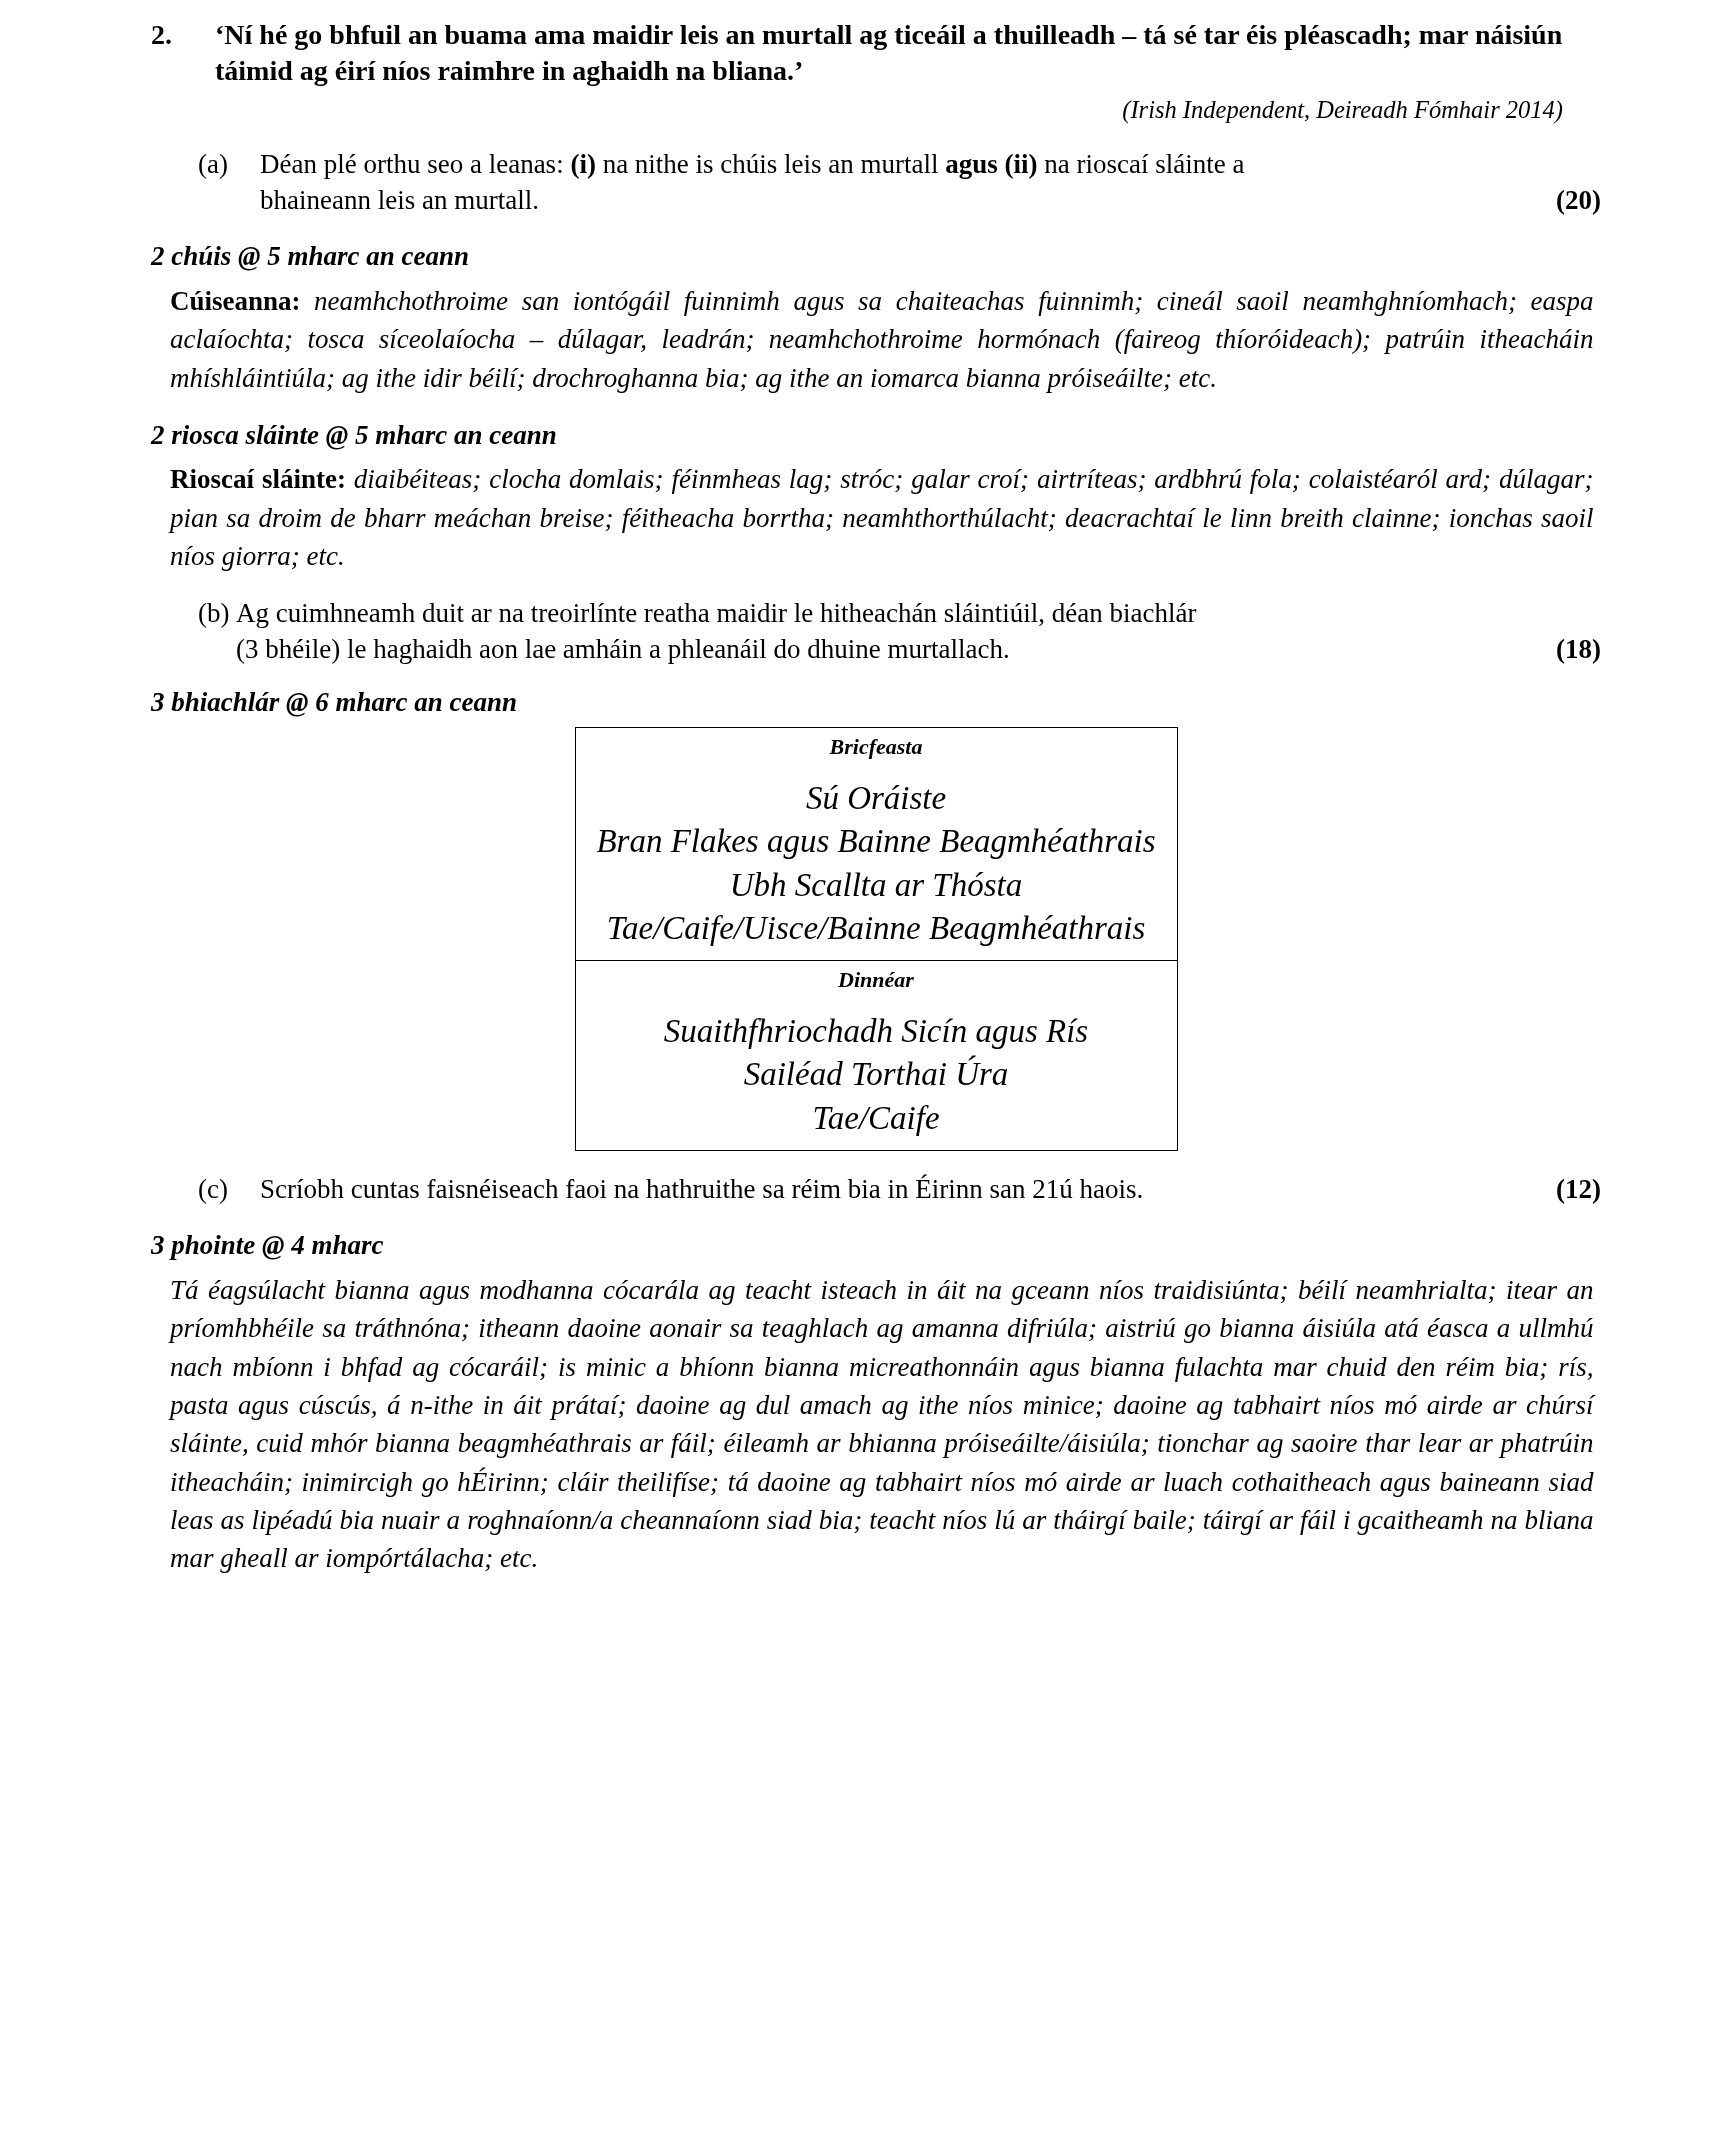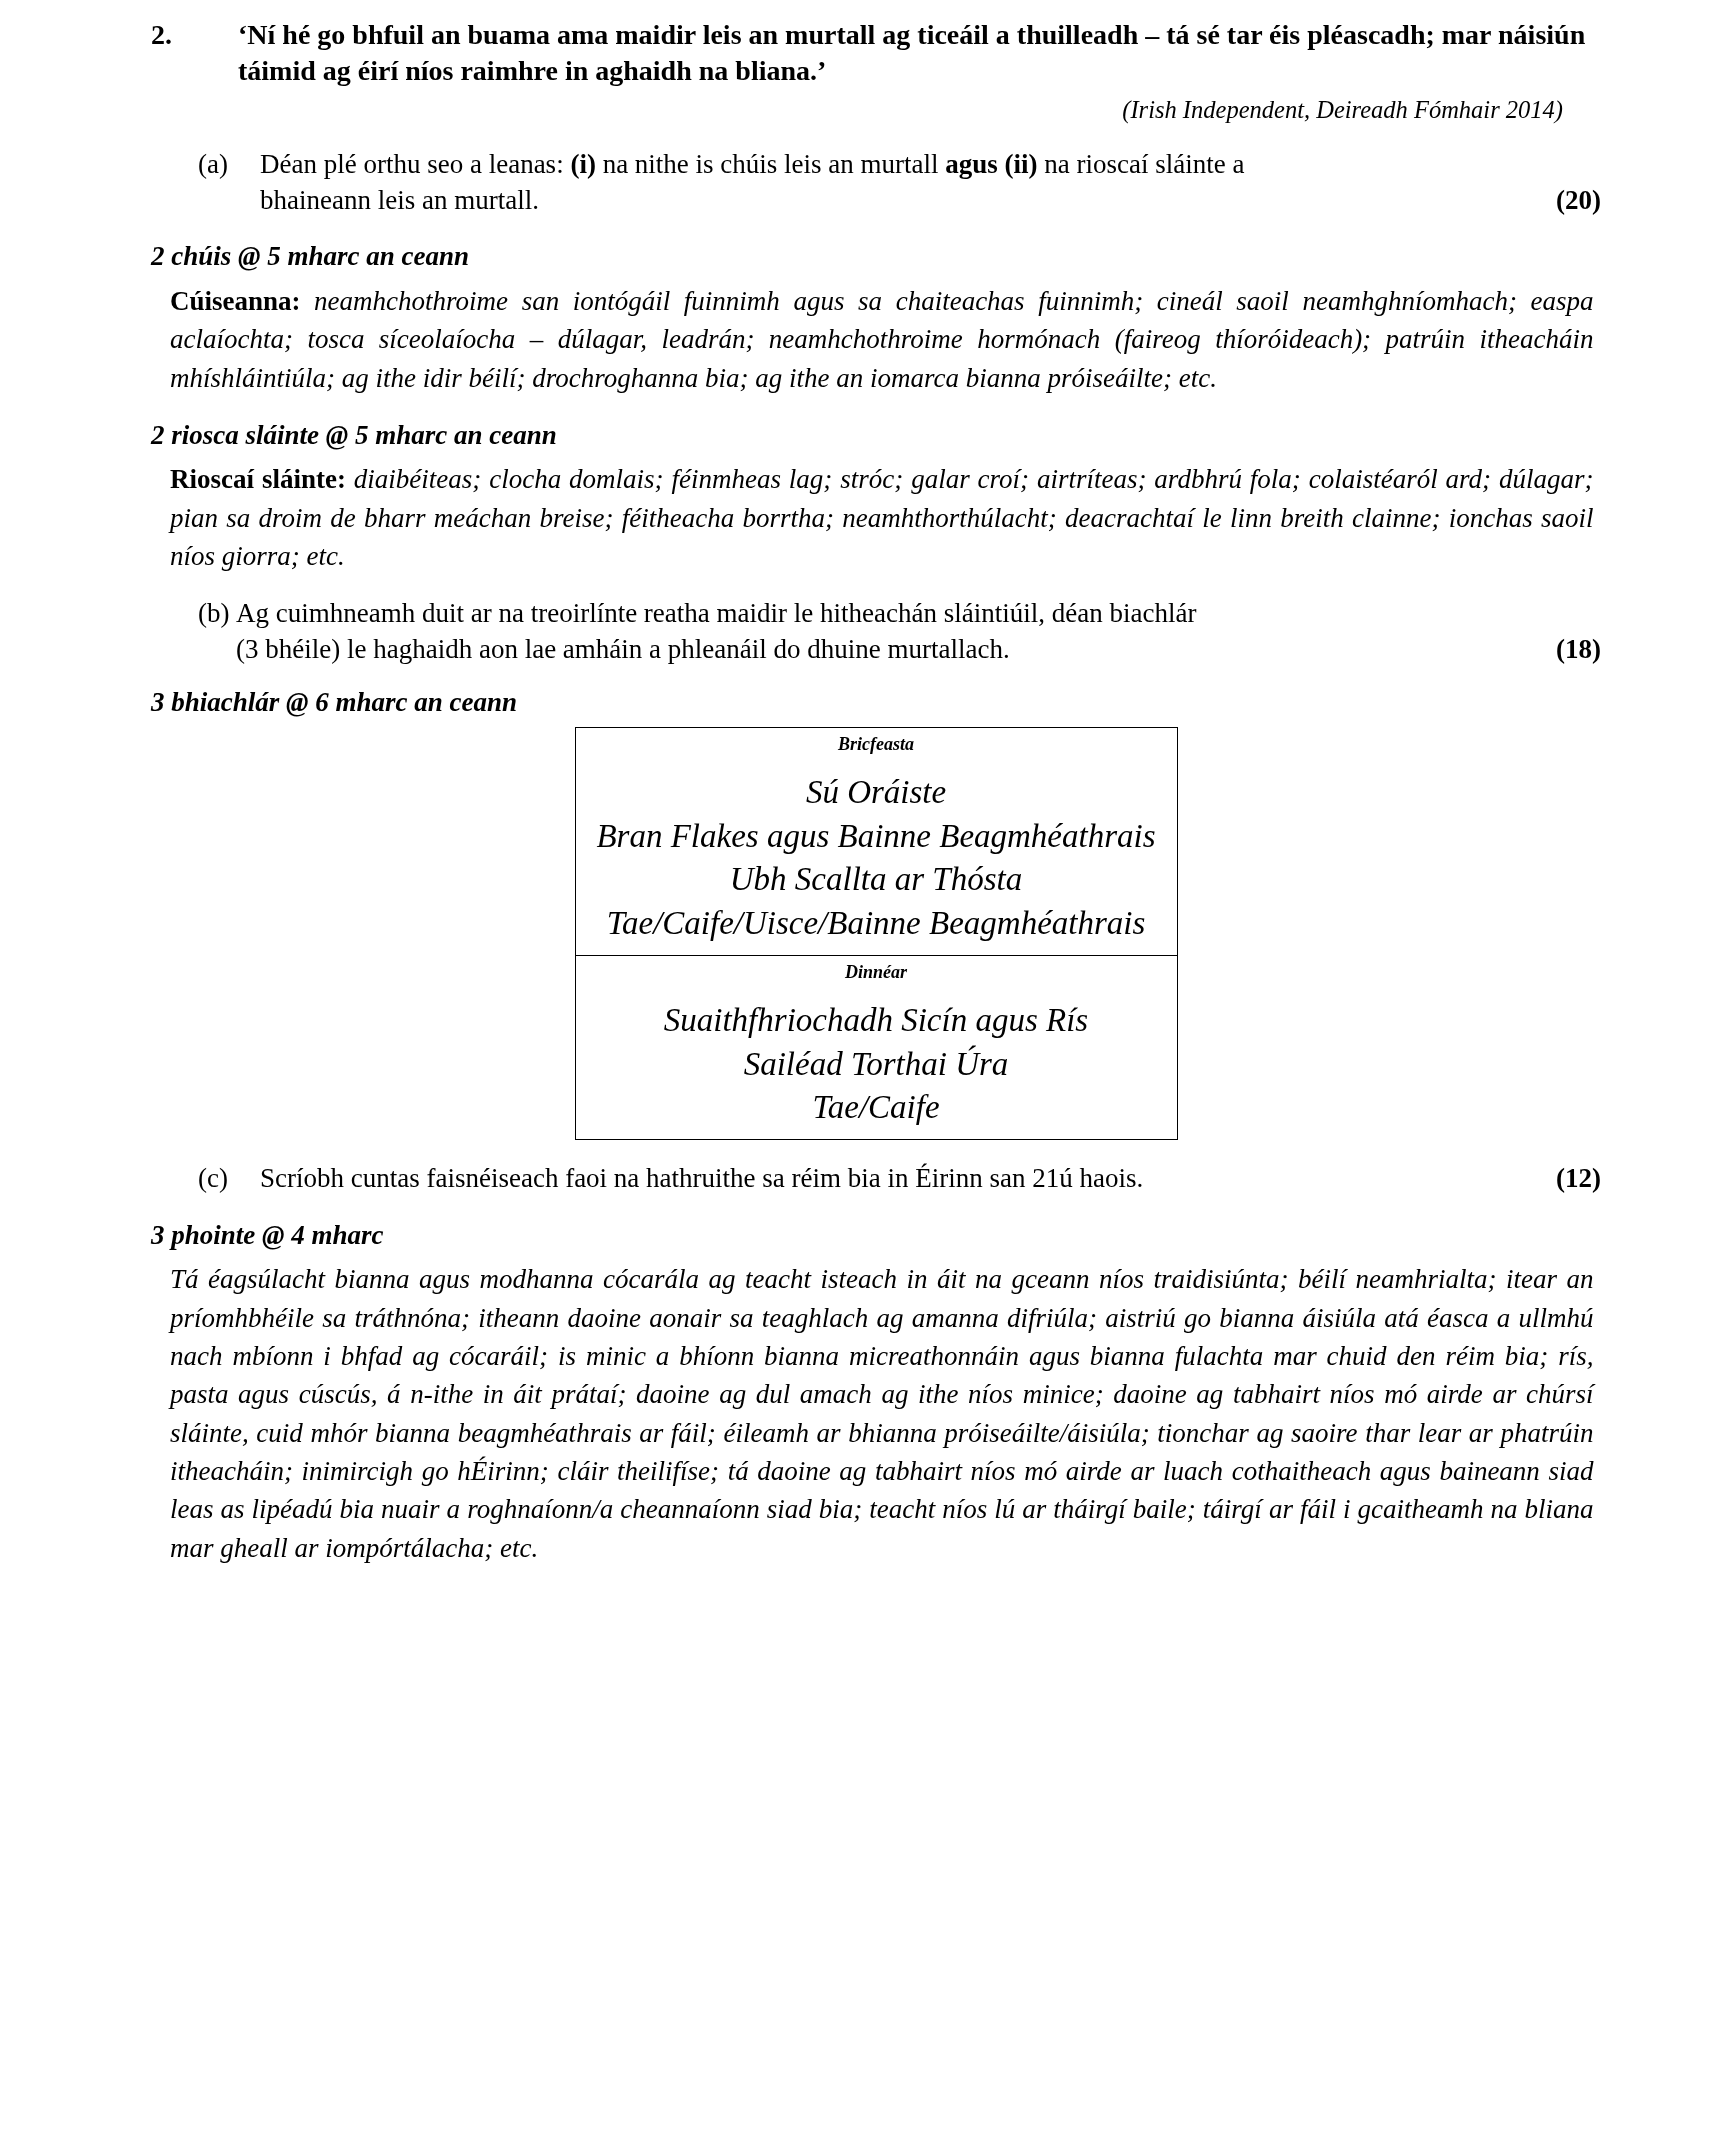--- a/index.html
+++ b/index.html
@@ -35,21 +35,20 @@
     width: 64px;
     flex: 0 0 64px;
   }
   .q-quote {
     font-weight: bold;
     font-size: 28px;
     line-height: 1.30;
     flex: 1 1 auto;
     text-align: left;
     padding-right: 9.4px;
-    margin-left: 23px;
   }
   .source-line {
     text-align: right;
     font-style: italic;
     font-size: 24.5px;
     line-height: 1.25;
     margin-top: 5.6px;
     padding-right: 38px;
   }
 
@@ -121,21 +120,21 @@
   }
   .menu-section {
     border-bottom: 1.9px solid #000000;
     padding: 3.8px 0 9.4px 0;
     text-align: center;
   }
   .menu-section:last-child { border-bottom: none; }
   .menu-title {
     font-style: italic;
     font-weight: bold;
-    font-size: 18px;
+    font-size: 22px;
     line-height: 1.35;
     margin-bottom: 15px;
   }
   .menu-item {
     font-style: italic;
     font-size: 33px;
     line-height: 1.32;
   }
 </style>
 </head>

